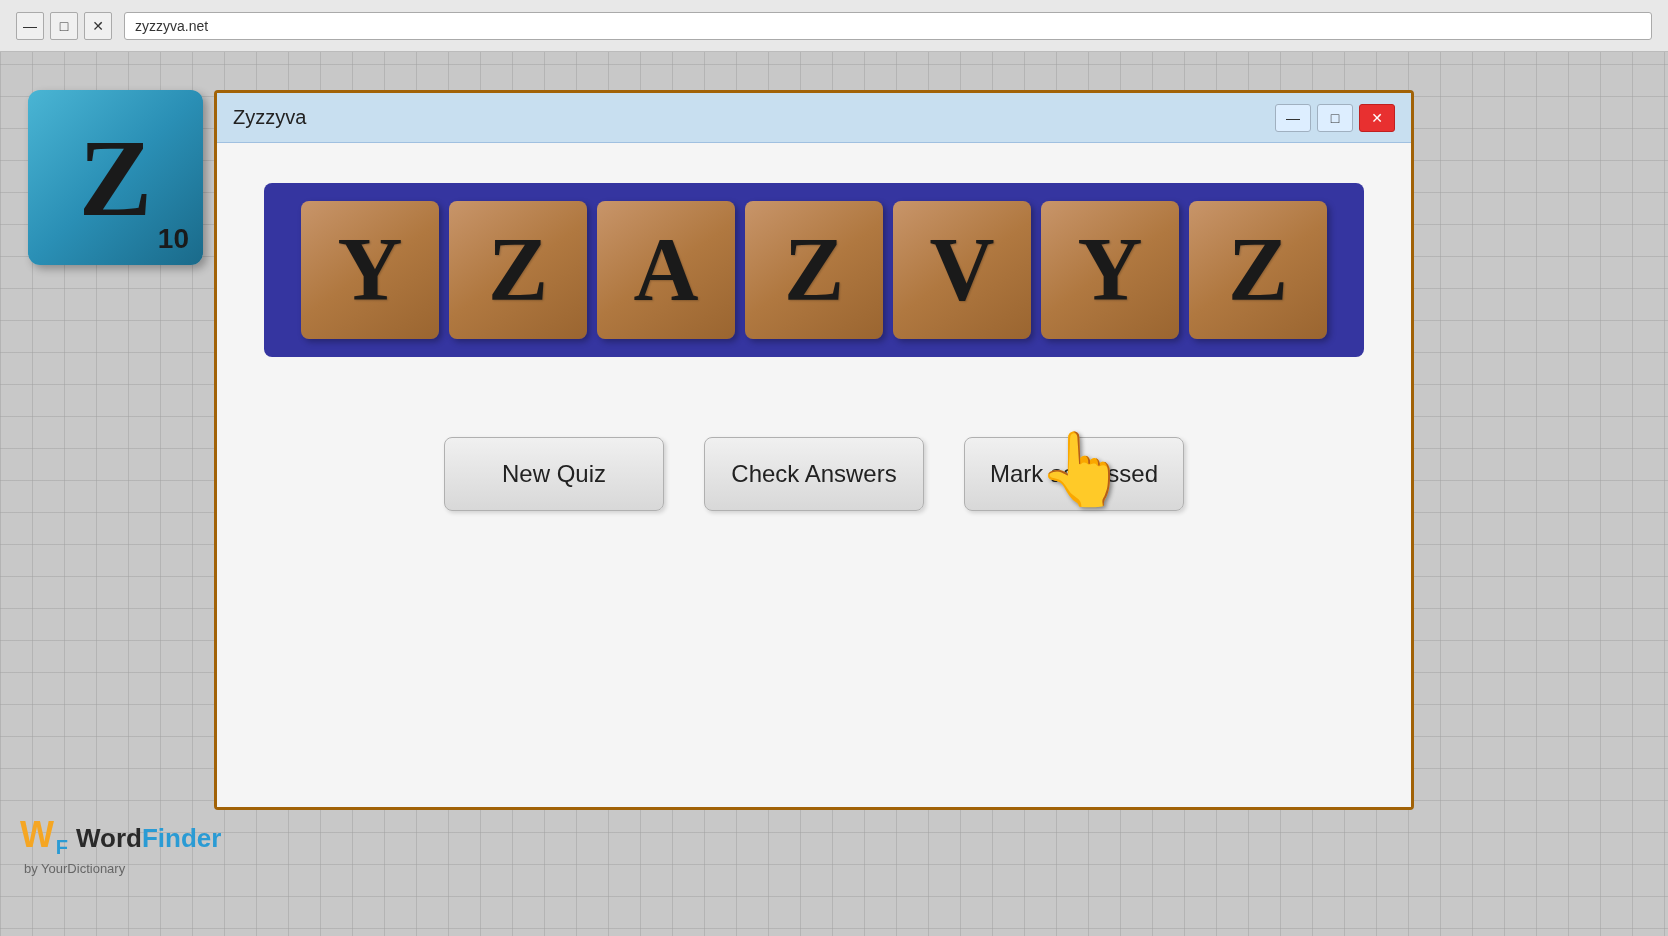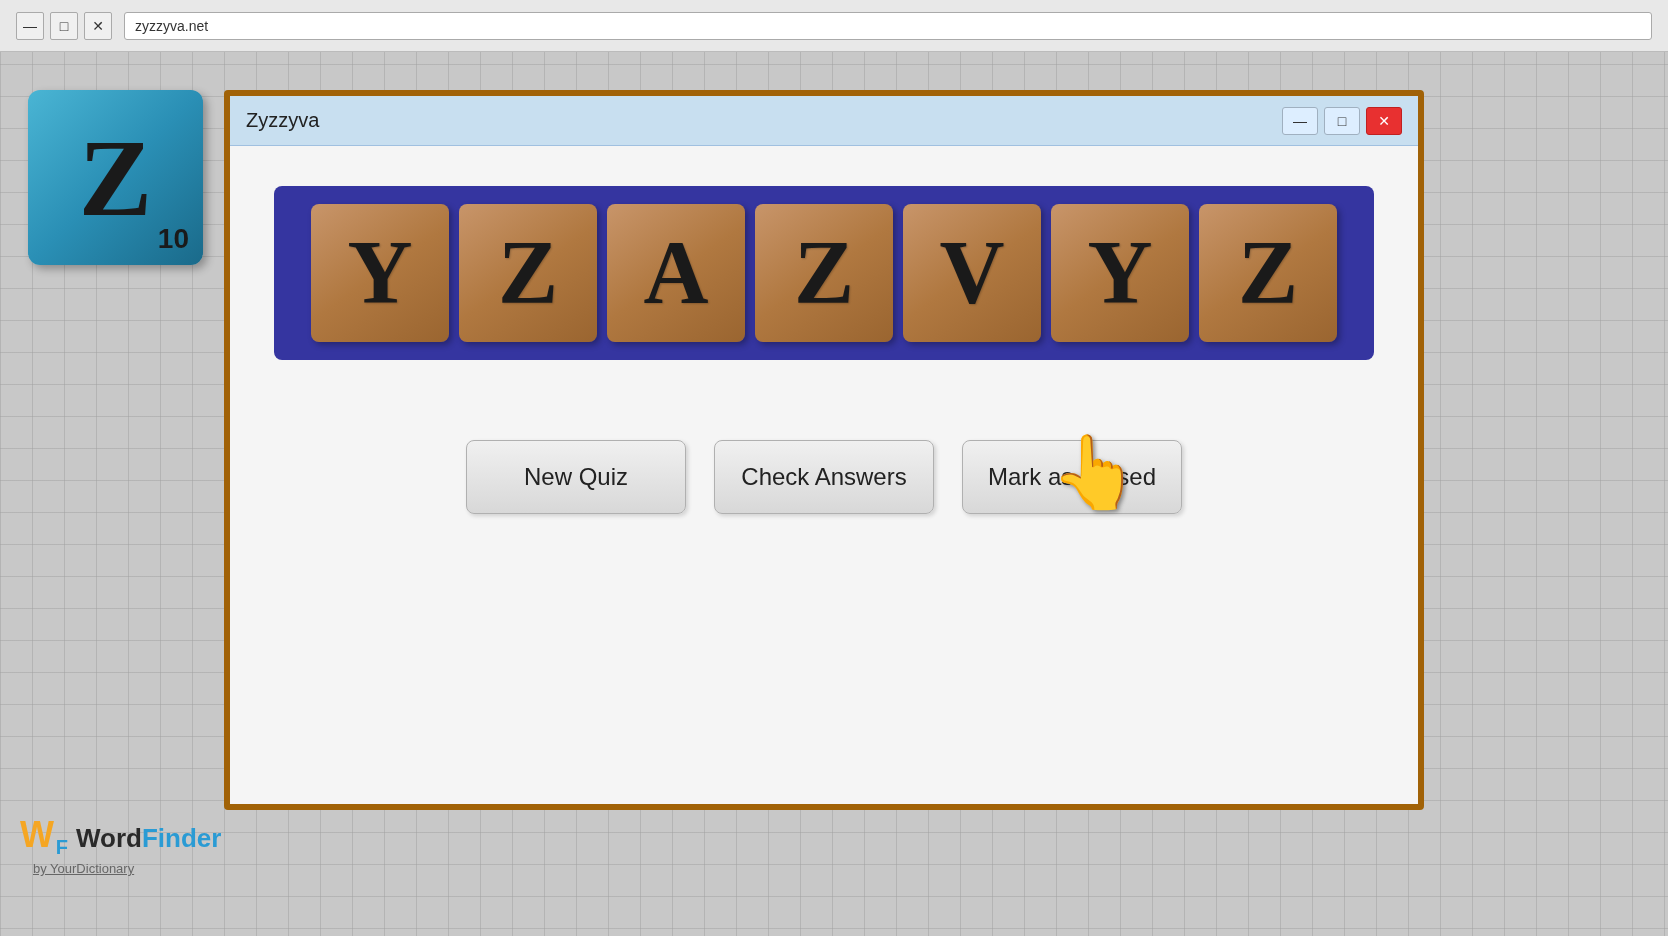--- a/index.html
+++ b/index.html
@@ -153,33 +153,32 @@
       color: #2a2a2a;
     }
 
     .wf-text .finder {
       color: #2a9bd4;
     }
 
     .wf-sub {
       font-size: 13px;
       color: #666;
-      margin-left: 13px;
-      text-decoration: underline;
+      margin-left: 4px;
     }
 
     
     .app-window {
       position: absolute;
       top: 90px;
-      left: 224px;
+      left: 214px;
       width: 1200px;
       height: 720px;
       background: #d0e8f8;
-      border: 6px solid #a16207;
+      border: 3px solid #a16207;
       border-radius: 4px;
     }
 
     .app-titlebar {
       height: 50px;
       background: #c8dff0;
       border-bottom: 1px solid #a0c0e0;
       display: flex;
       align-items: center;
       padding: 0 16px;
@@ -257,21 +256,21 @@
       font-weight: bold;
       color: #1a1a1a;
       font-family: 'Georgia', serif;
       line-height: 1;
       text-shadow: 1px 1px 2px rgba(0,0,0,0.2);
     }
 
     
     .button-row {
       display: flex;
-      gap: 28px;
+      gap: 40px;
       justify-content: center;
     }
 
     .quiz-btn {
       width: 220px;
       height: 74px;
       background: linear-gradient(180deg, #f0f0f0 0%, #d8d8d8 100%);
       border: 1.5px solid #b0b0b0;
       border-radius: 8px;
       font-size: 24px;

